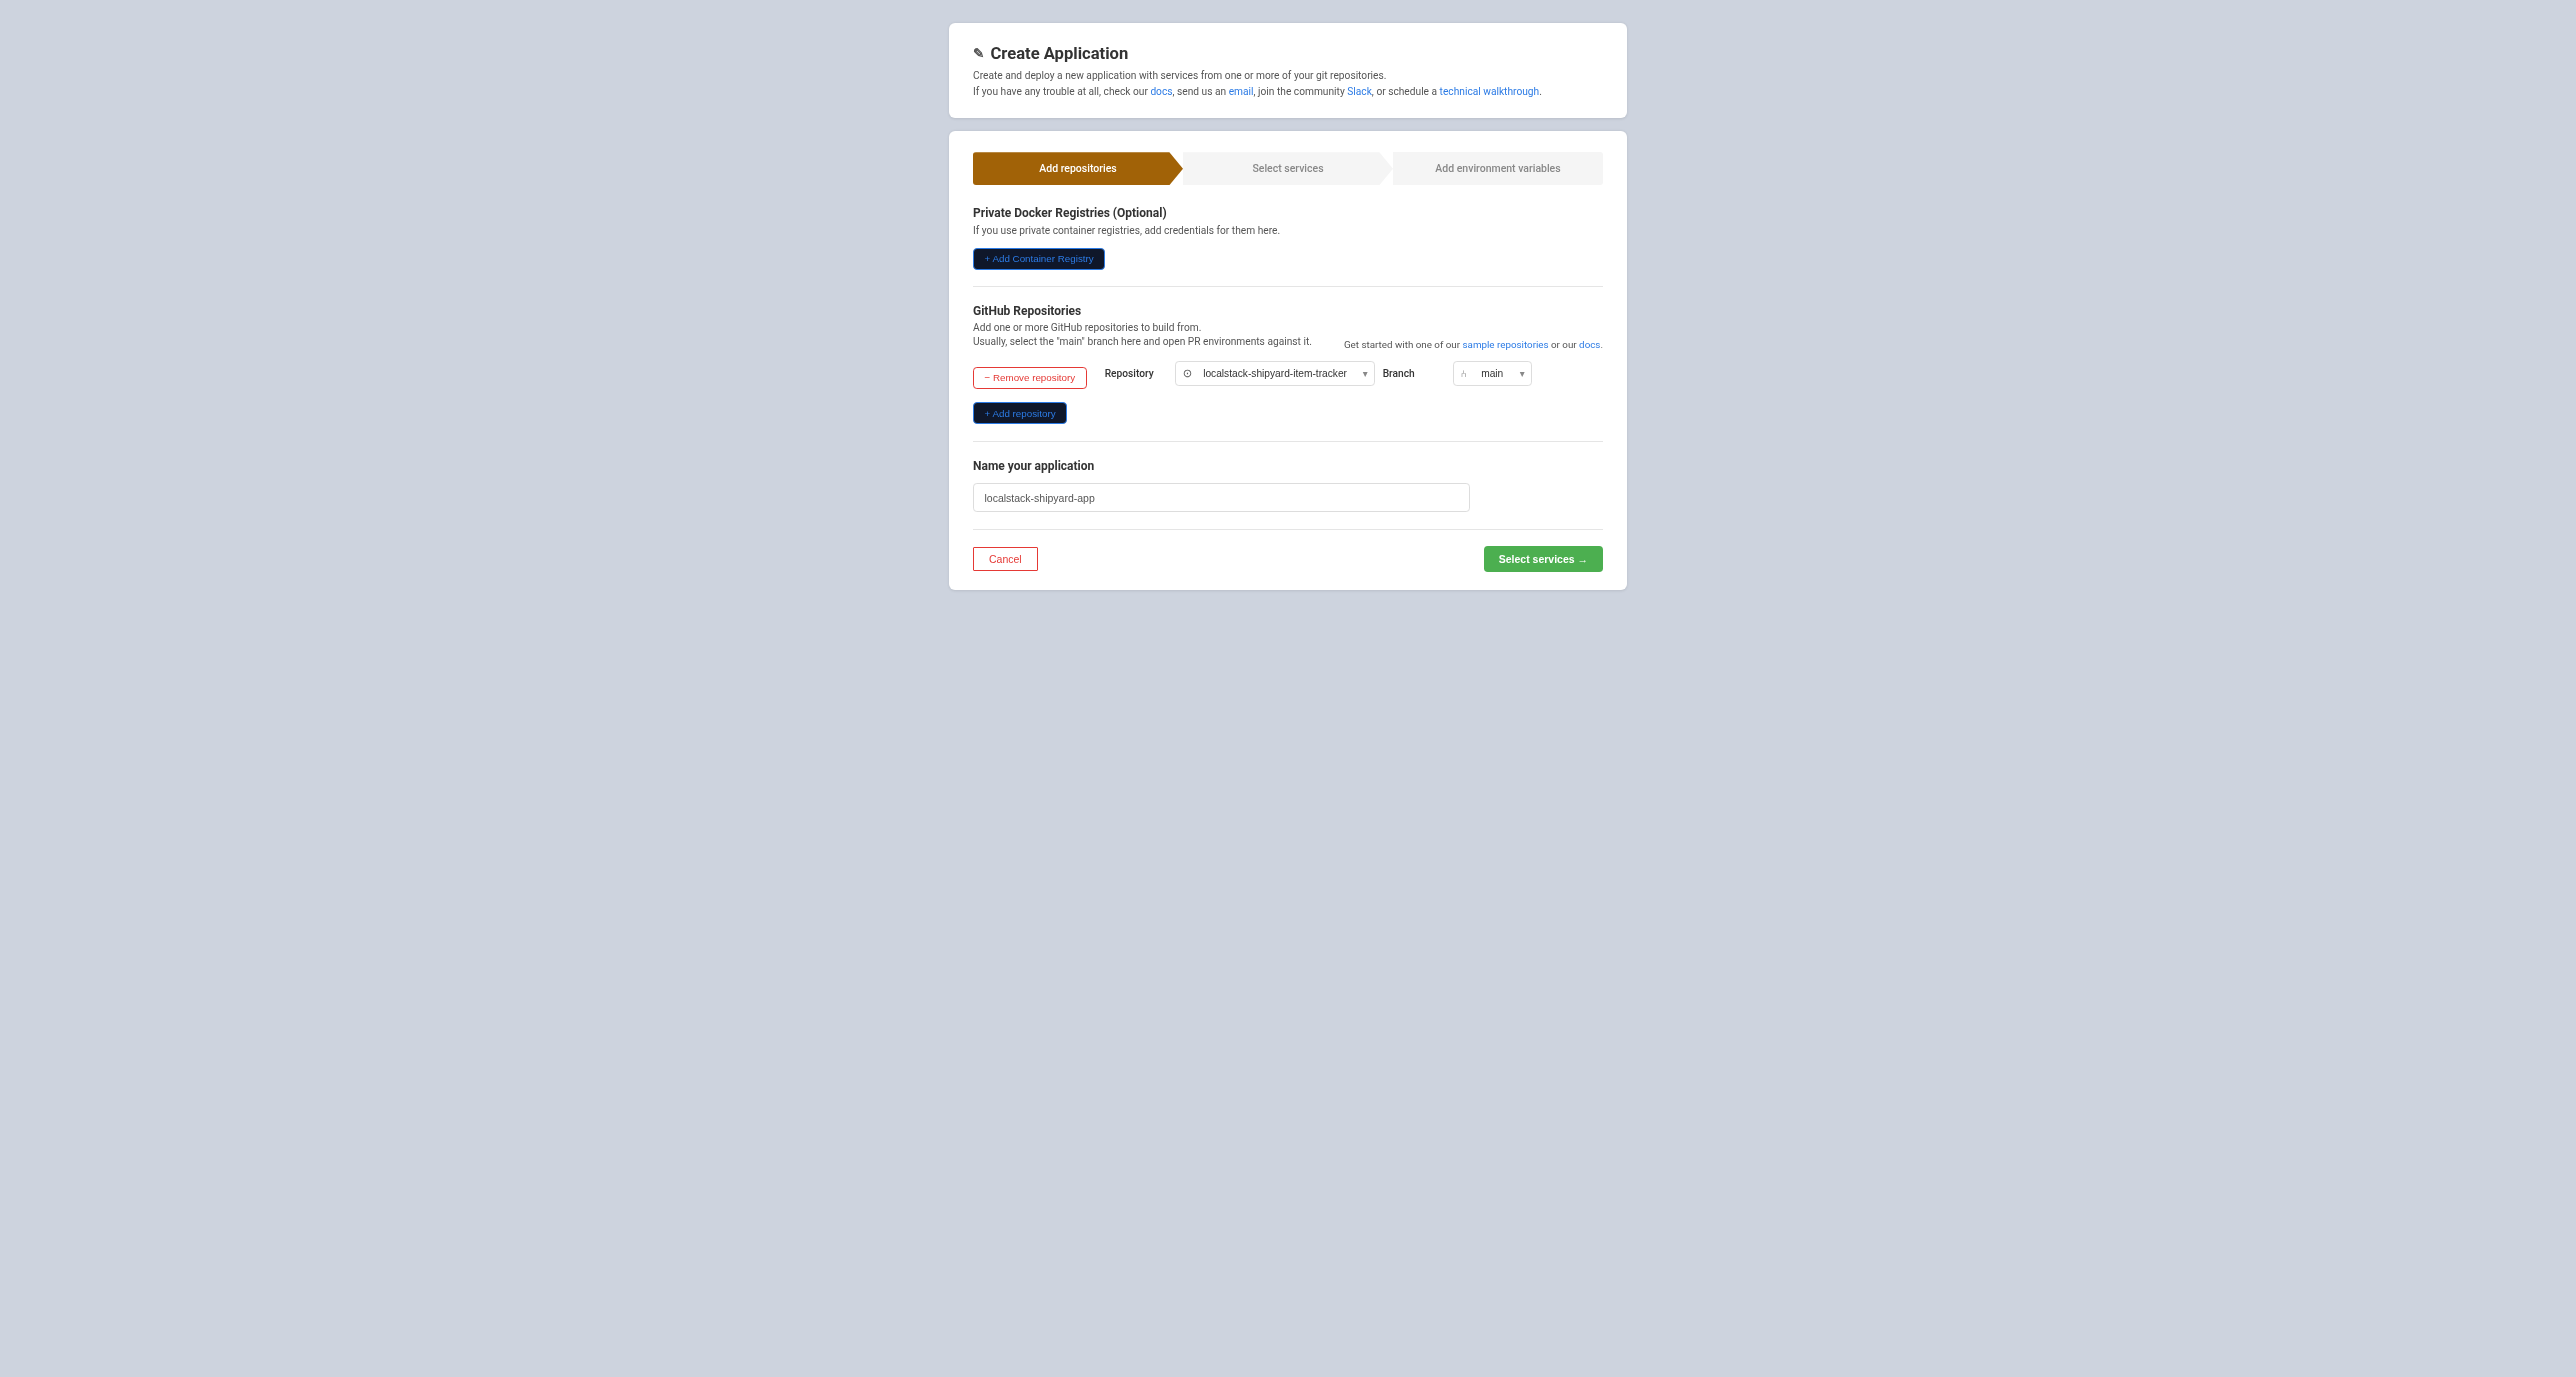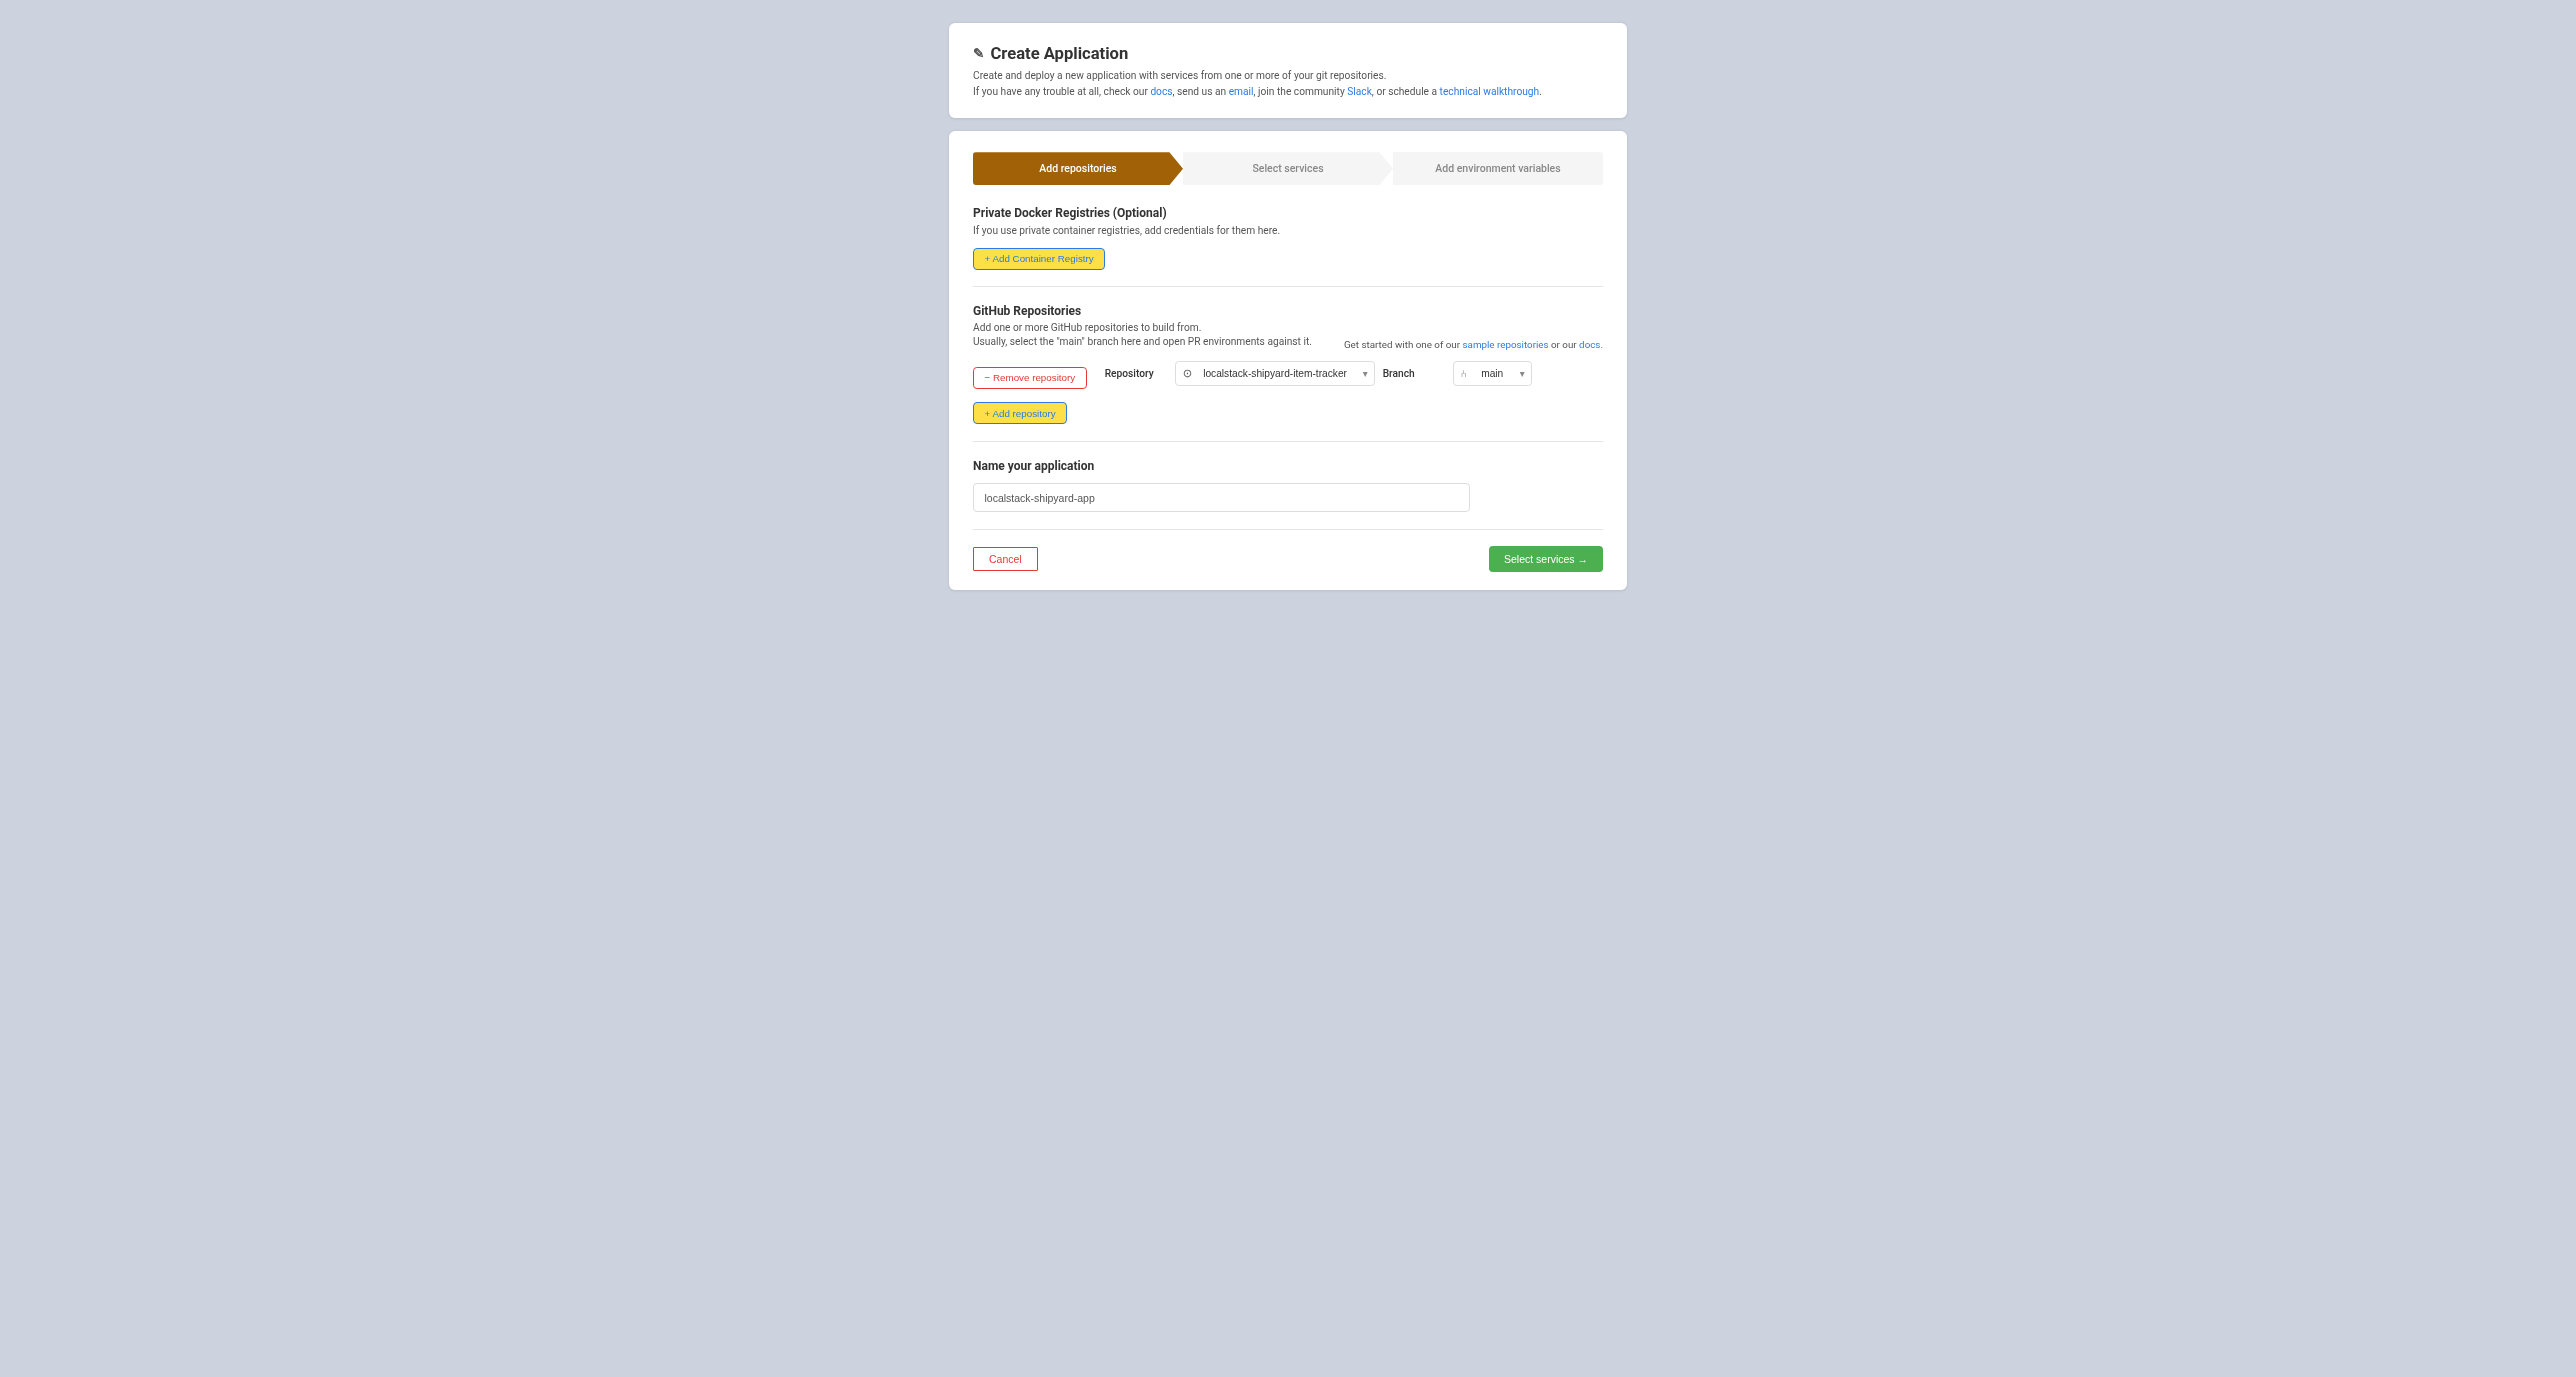--- a/index.html
+++ b/index.html
@@ -95,21 +95,21 @@
     .section-divider {
       border: none;
       border-top: 0.8px solid #e5e5e5;
       margin: 16.6px 0;
     }
 
     
     .btn-outline-blue {
       border: 1.1px solid #2c7be5;
       color: #2c7be5;
-      background: #fde047;
+      background: #0f172a;
       border-radius: 4px;
       padding: 4.5px 10.5px;
       font-size: 9.8px;
       cursor: pointer;
       display: inline-flex;
       align-items: flex-start;
       gap: 3.8px;
     }
     .btn-outline-red {
       border: 1.1px solid #e53935;
@@ -123,21 +123,21 @@
       align-items: flex-end;
       gap: 3.8px;
     }
     .btn-green {
       background: #4caf50;
       color: #fff;
       border: none;
       border-radius: 3.8px;
       padding: 6.8px 15px;
       font-size: 10.5px;
-      font-weight: 400;
+      font-weight: 700;
       cursor: pointer;
       display: inline-flex;
       align-items: center;
       gap: 5.3px;
     }
     .btn-cancel {
       border: 1.1px solid #e53935;
       color: #e53935;
       background: #fff;
       border-radius: 1px;

